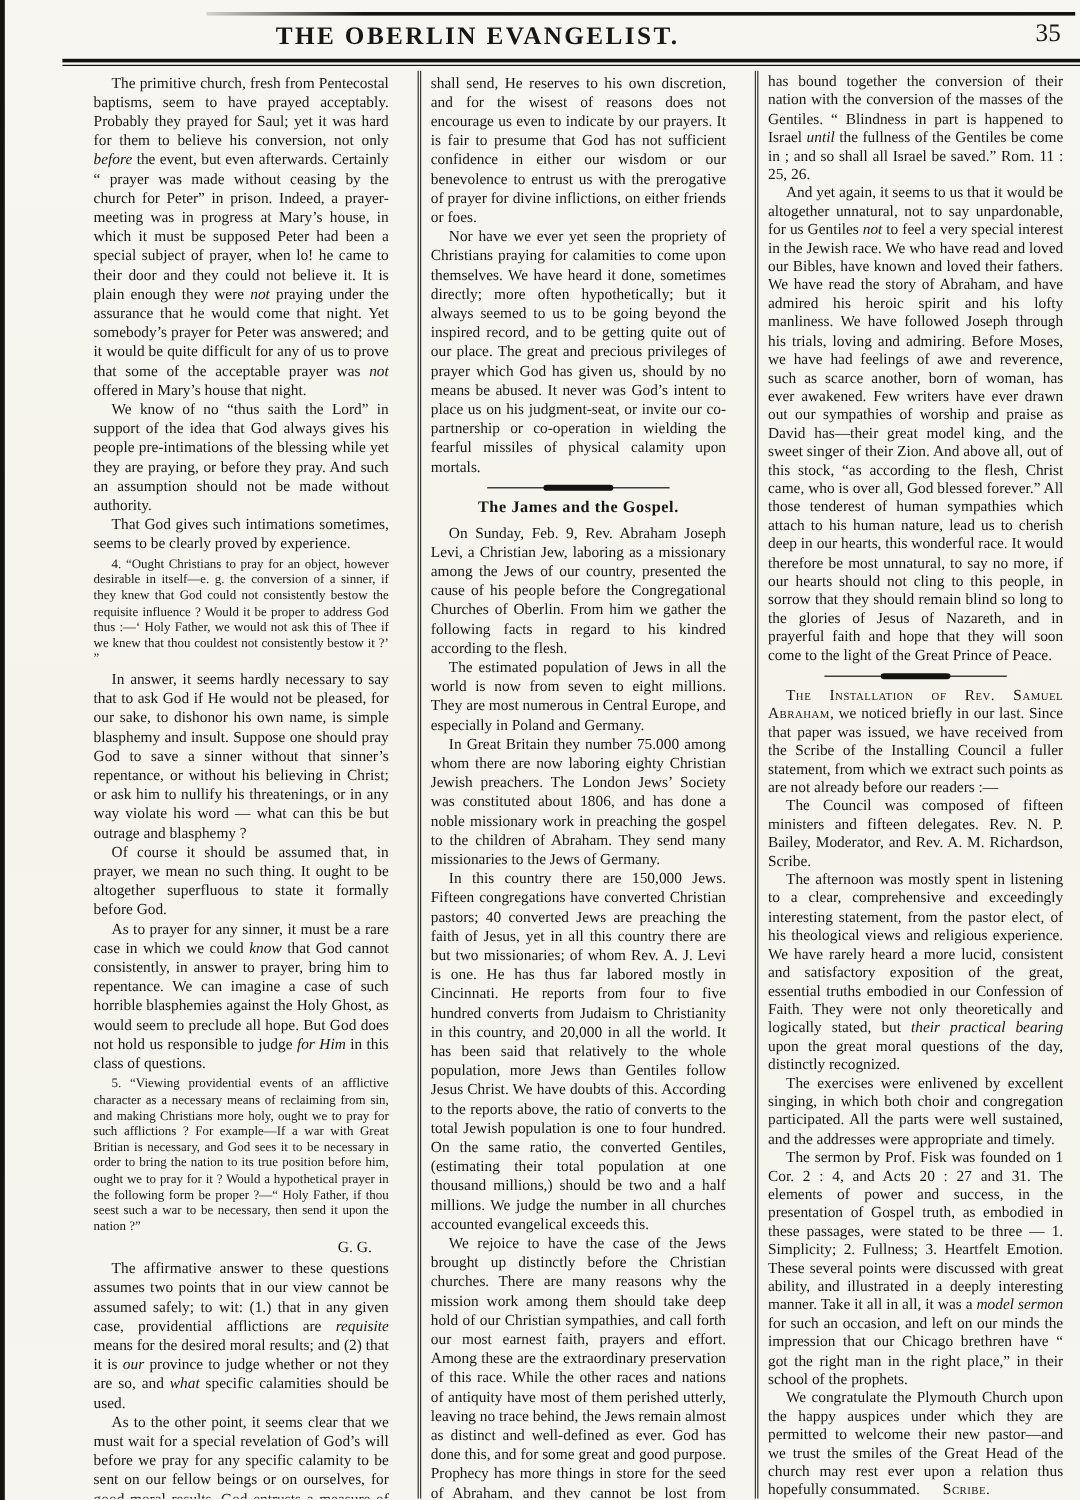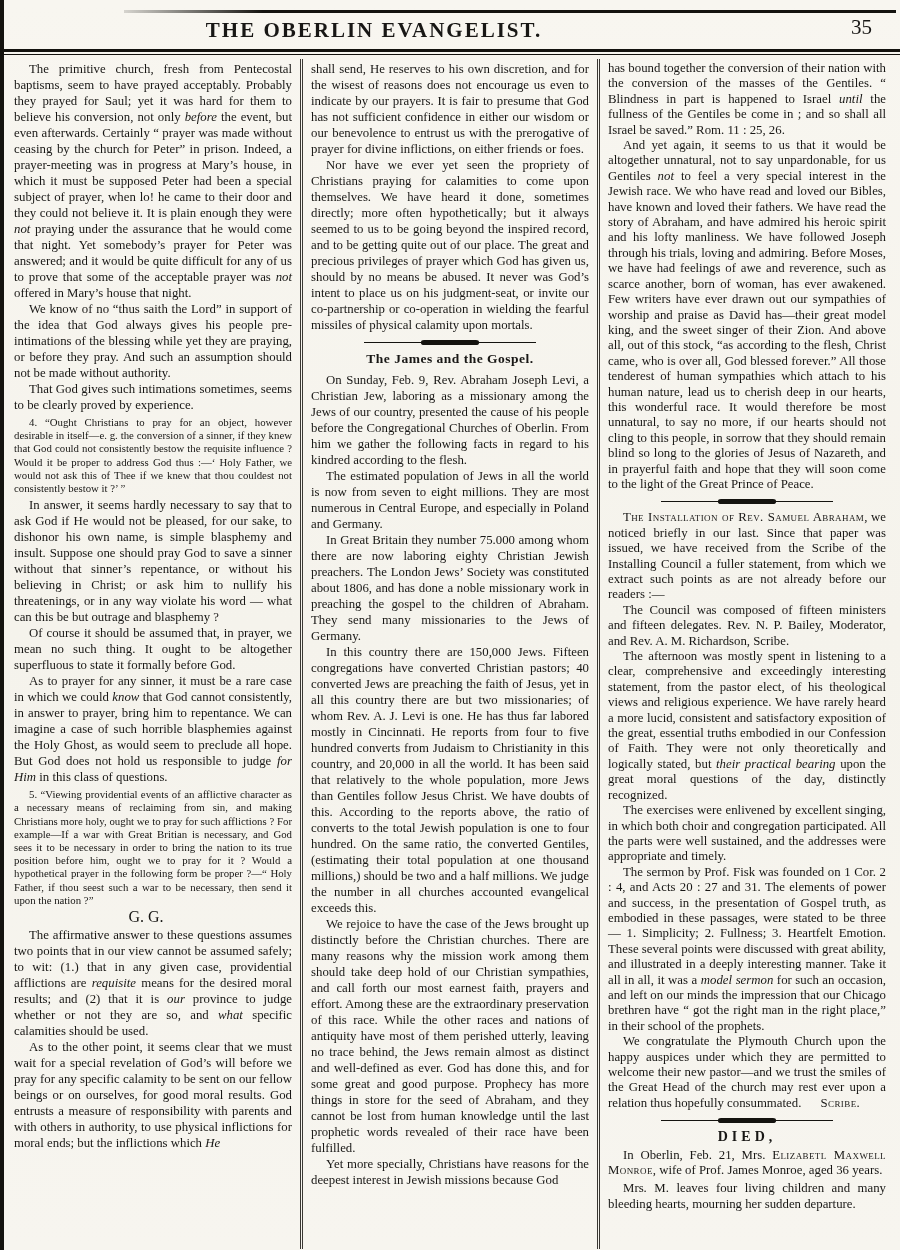--- a/index.html
+++ b/index.html
@@ -10,38 +10,39 @@
     font-family: "Liberation Serif", "DejaVu Serif", serif;
     color: #181715;
   }
   .page {
     width: 900px; height: 1250px;
     box-sizing: border-box;
     border-left: 4px solid #14130f;
     background:
       linear-gradient(180deg, #f8f6f0 0%, #f5f3ec 50%, #f7f5ef 100%);
     position: relative;
+    padding-left: 48px;
   }
   
   .masthead { position: relative; padding-top: 10px; }
   .rule-thin-top {
     height: 3px; margin: 0 4px 0 120px;
     background: linear-gradient(90deg, rgba(20,19,15,.15), #14130f 18%, #14130f 100%);
   }
   .mast-row {
     position: relative; height: 34px;
     display: flex; align-items: center; justify-content: center;
   }
   .mast-title {
     margin: 0; font-size: 21px; font-weight: 700;
     letter-spacing: 2px; transform: translateX(-78px);
     white-space: nowrap;
   }
   .page-number {
-    position: absolute; right: 28px; top: 2px;
+    position: absolute; right: 16px; top: 2px;
     font-size: 21px; font-weight: 400;
   }
   .rule-heavy-bottom {
     height: 2px; margin: 2px 0 0 0;
     border-top: 3px solid #14130f;
     border-bottom: 1px solid #14130f;
   }
   
   .columns {
     display: flex;
@@ -49,30 +50,31 @@
     overflow: hidden;
     padding: 4px 6px 0 2px;
   }
   .col {
     flex: 1 1 0;
     padding: 2px 8px 0 8px;
     overflow: hidden;
     font-size: 12.8px;
     line-height: 16.0px;
     text-align: justify;
+    margin-left: 16px;
   }
   .col + .col { border-left: 3px double #3a3833; }
   .col.c3 { line-height: 15.4px; }
   p.para { margin: 0; text-indent: 15px; }
   p.flush { text-indent: 0; }
   p.small {
     font-size: 10.8px; line-height: 13.2px;
     margin: 3px 0 2px 0;
   }
-  .signature { text-align: center; margin: 0 14px 2px 0; font-size: 16px; }
+  .signature { text-align: right; margin: 0 14px 2px 0; font-size: 13px; }
   .sc { font-variant: small-caps; letter-spacing: .4px; }
   i { font-style: italic; }
   
   .divider {
     width: 62%; height: 1px; margin: 9px auto 8px auto;
     background: #14130f; position: relative;
   }
   .divider::after {
     content: ""; position: absolute; left: 50%; top: -2px;
     width: 58px; height: 5px; background: #14130f;

